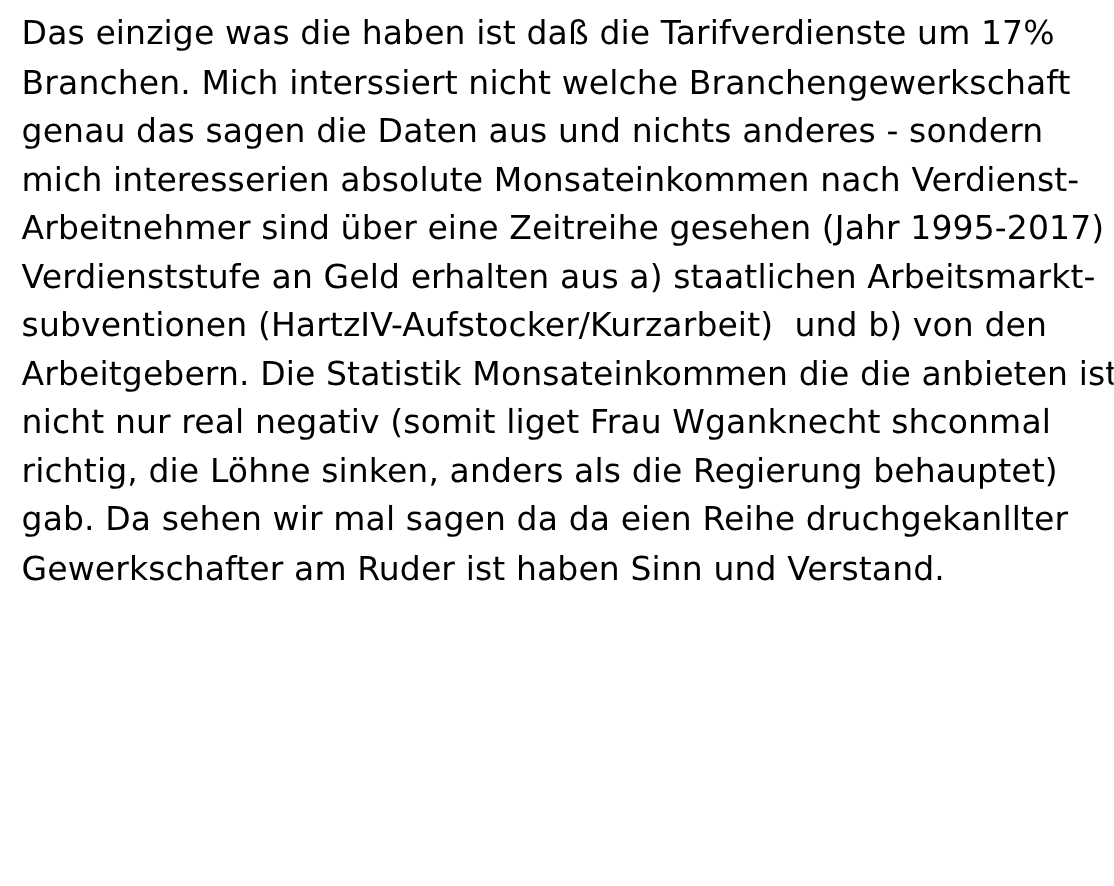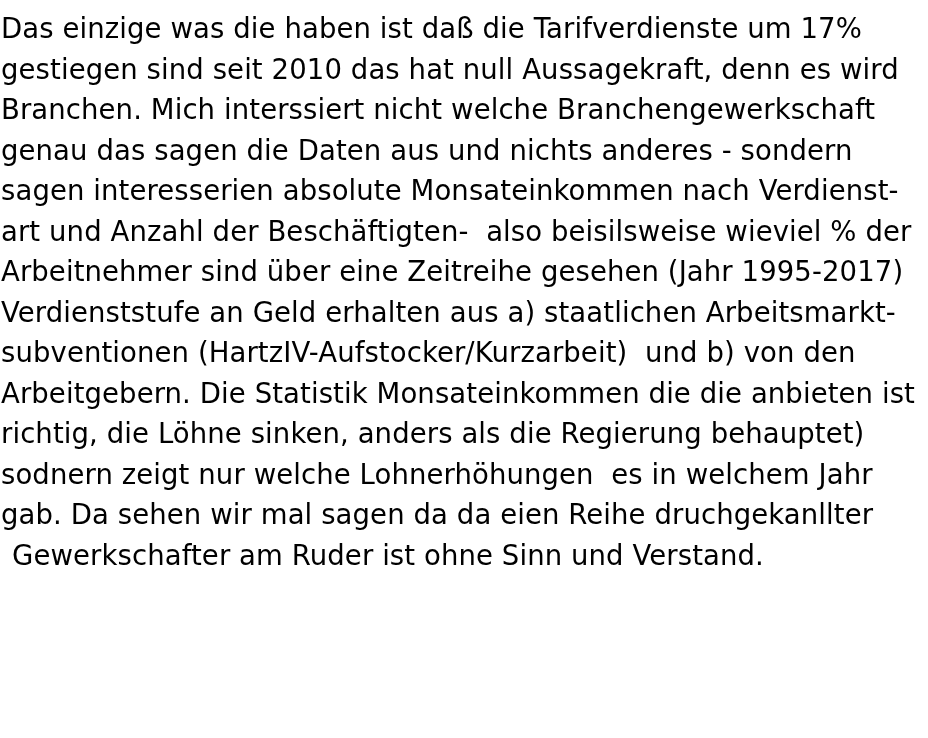--- a/index.html
+++ b/index.html
@@ -10,21 +10,21 @@
   body {
     width: 928px;
     height: 738px;
     overflow: hidden;
     font-family: "DejaVu Sans", sans-serif;
   }
   #text-block {
     width: 781px;
     height: 738px;
     box-sizing: border-box;
-    padding: 8px 6px 0 1px;
+    padding: 8px 6px 0 18px;
     display: flex;
     flex-direction: column;
     justify-content: flex-start;
     align-items: center;
   }
   .para-line {
     display: block;
     width: 100%;
     text-align: center;
     color: #000000;
@@ -32,26 +32,24 @@
     line-height: 40.5px;
     letter-spacing: 0.1px;
     white-space: pre;
   }
 </style>
 </head>
 <body>
 
 <div id="text-block">
   <span class="para-line">Das einzige was die haben ist daß die Tarifverdienste um 17%</span>
-  <span class="para-line">gestiegen sind seit 2010 das hat null Aussagekraft, denn es wird</span>
   <span class="para-line">Branchen. Mich interssiert nicht welche Branchengewerkschaft</span>
   <span class="para-line">genau das sagen die Daten aus und nichts anderes - sondern</span>
-  <span class="para-line">sagen interesserien absolute Monsateinkommen nach Verdienst-</span>
-  <span class="para-line">art und Anzahl der Beschäftigten-  also beisilsweise wieviel % der</span>
+  <span class="para-line">mich interesserien absolute Monsateinkommen nach Verdienst-</span>
   <span class="para-line">Arbeitnehmer sind über eine Zeitreihe gesehen (Jahr 1995-2017)</span>
   <span class="para-line">Verdienststufe an Geld erhalten aus a) staatlichen Arbeitsmarkt-</span>
   <span class="para-line">subventionen (HartzIV-Aufstocker/Kurzarbeit)  und b) von den</span>
   <span class="para-line">Arbeitgebern. Die Statistik Monsateinkommen die die anbieten ist</span>
+  <span class="para-line">nicht nur real negativ (somit liget Frau Wganknecht shconmal</span>
   <span class="para-line">richtig, die Löhne sinken, anders als die Regierung behauptet)</span>
-  <span class="para-line">sodnern zeigt nur welche Lohnerhöhungen  es in welchem Jahr</span>
   <span class="para-line">gab. Da sehen wir mal sagen da da eien Reihe druchgekanllter</span>
-  <span class="para-line">Gewerkschafter am Ruder ist ohne Sinn und Verstand.</span>
+  <span class="para-line">Gewerkschafter am Ruder ist haben Sinn und Verstand.</span>
 </div>
 
 </body></html>

